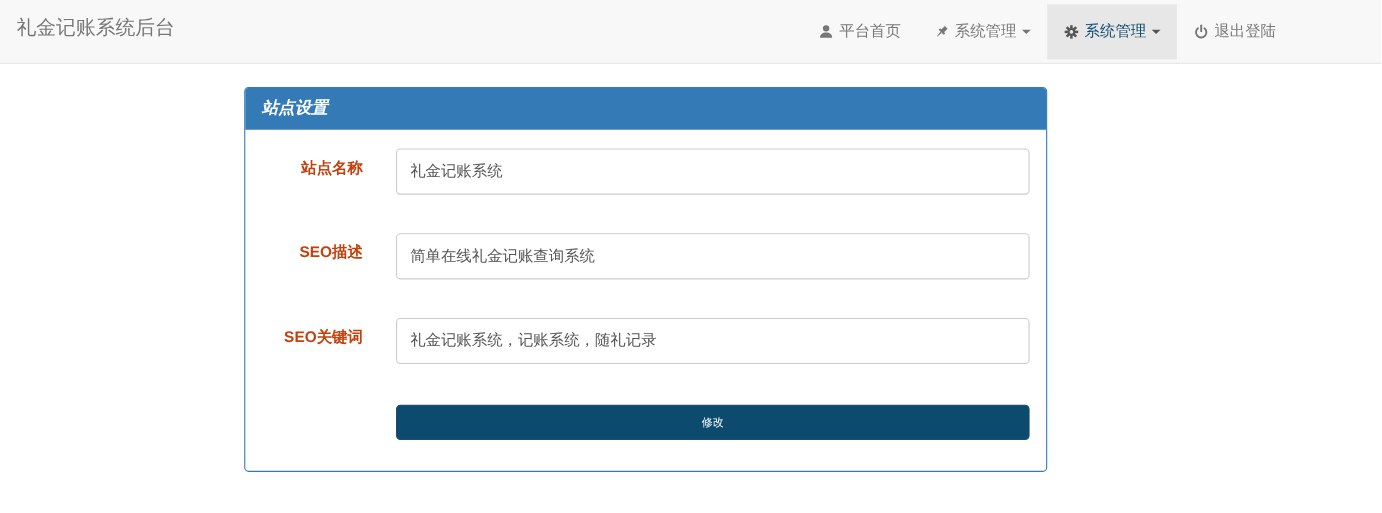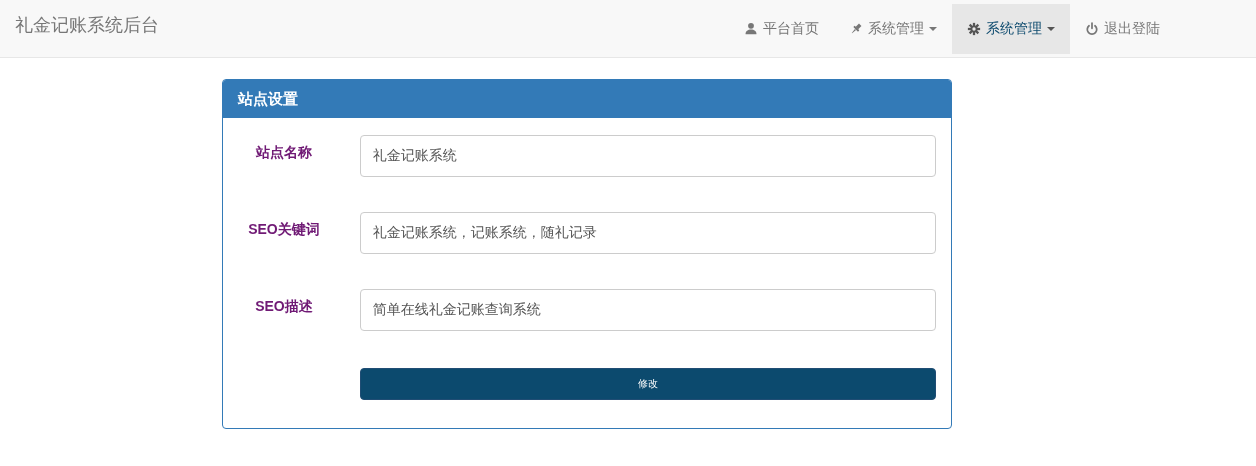--- a/index.html
+++ b/index.html
@@ -70,35 +70,36 @@
   }
   .panel-heading {
     background: #337ab7;
     color: #ffffff;
     font-size: 15px;
     font-weight: bold;
     padding: 0 15px;
     height: 38px;
     line-height: 38px;
     border-radius: 3px 3px 0 0;
+    font-style: italic;
   }
   .panel-body {
     padding: 17px 15px 28px 15px;
   }
   .form-row {
     display: flex;
     margin-bottom: 35px;
   }
   .control-label {
     width: 122px;
     padding-right: 30px;
-    text-align: center;
+    text-align: right;
     font-size: 14px;
     font-weight: bold;
-    color: #701a75;
+    color: #c2410c;
     line-height: 34px;
   }
   .form-control {
     width: 577px;
     height: 42px;
     padding: 6px 12px;
     font-size: 14px;
     font-family: "Liberation Sans", "DejaVu Sans", sans-serif;
     color: #555555;
     background: #fff;
@@ -186,27 +187,27 @@
   <div class="panel-heading">站点设置</div>
 
   <div class="panel-body">
 
     <div class="form-row">
       <label class="control-label">站点名称</label>
       <input class="form-control" type="text" value="礼金记账系统" style="">
     </div>
 
     <div class="form-row">
+      <label class="control-label">SEO描述</label>
+      <input class="form-control" type="text" value="简单在线礼金记账查询系统" style="">
+    </div>
+
+    <div class="form-row">
       <label class="control-label">SEO关键词</label>
       <input class="form-control" type="text" value="礼金记账系统，记账系统，随礼记录" style="">
     </div>
 
-    <div class="form-row">
-      <label class="control-label">SEO描述</label>
-      <input class="form-control" type="text" value="简单在线礼金记账查询系统" style="">
-    </div>
-
     <div class="btn-row">
       <button class="btn-submit" type="button">修改</button>
     </div>
 
   </div>
 </div>
 
 </body></html>

